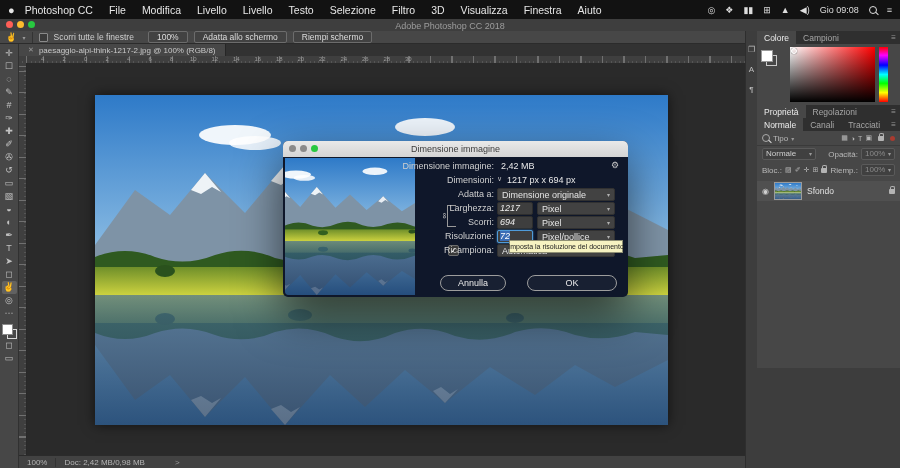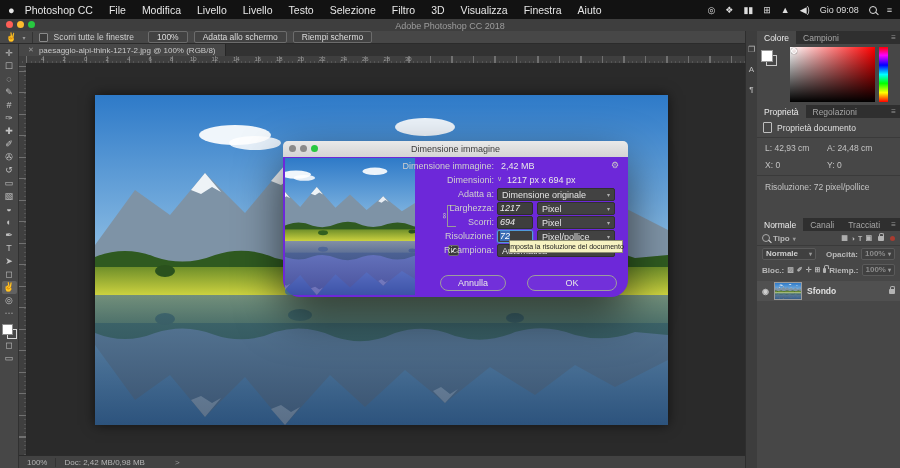--- a/index.html
+++ b/index.html
@@ -85,21 +85,21 @@
   .field{background:#404040;border:1px solid #5a5a5a;border-radius:2px;height:10px;line-height:10px;padding:0 3px;
          display:flex;align-items:center;gap:2px;color:#cfcfcf;}
   .dim{color:#8b8b8b;}
   .caret{font-size:6px;color:#9a9a9a;margin-left:auto;}
   .lock{position:relative;width:6px;height:5px;background:#b3b3b3;border-radius:1px;display:inline-block;}
   .lock::before{content:"";position:absolute;top:-3px;left:1px;width:3px;height:3px;border:1px solid #b3b3b3;border-bottom:none;border-radius:2px 2px 0 0;}
   .layer-row{margin-top:3px;height:20px;background:#505050;display:flex;align-items:center;gap:5px;padding:0 5px;font-size:8.5px;color:#e0e0e0;}
   .thumb{width:26px;height:16px;border:1px solid #9b9b9b;box-sizing:content-box;line-height:0;}
   .reddot{width:5px;height:5px;border-radius:50%;background:#a83b30;}
   
-  .dialog{position:absolute;left:283px;top:141px;width:345px;height:156px;background:#6d28d9;border-radius:17px;
+  .dialog{position:absolute;left:283px;top:141px;width:345px;height:156px;background:#0f172a;border-radius:5px;
           box-shadow:0 18px 45px rgba(0,0,0,.6);z-index:50;font-size:9px;}
   .dlg-title{height:16px;background:linear-gradient(#e9e9e9,#d4d4d4);border-radius:5px 5px 0 0;display:flex;
              align-items:center;justify-content:center;font-size:9px;color:#3c3c3c;position:relative;}
   .dlg-title .tl{top:4px;}
   .dlg-preview{position:absolute;left:2px;top:17px;width:130px;height:137px;overflow:hidden;border-radius:0 0 0 4px;line-height:0;}
   .dlg-label{position:absolute;right:134px;font-size:9px;color:#cfcfcf;white-space:nowrap;}
   .dlg-val{position:absolute;font-size:9px;color:#e8e8e8;white-space:nowrap;}
   .dlg-dd{position:absolute;height:13px;background:#424242;border:1px solid #313131;border-radius:2px;display:flex;
           align-items:center;padding:0 4px;box-sizing:border-box;color:#e4e4e4;font-size:9px;}
   .dlg-dd .caret{font-size:6px;color:#b0b0b0;}
@@ -318,43 +318,30 @@
         <div class="hue"></div>
       </div>
     </div>
 
     <div>
       <div class="panel-tabs">
         <span class="ptab active">Proprietà</span>
         <span class="ptab">Regolazioni</span>
         <span class="pmenu">≡</span>
       </div>
-      <div class="pbody" style="height:100px;">
-        <div class="prop-header">
-          <span class="page-ic"></span>
-          <span>Proprietà documento</span>
-        </div>
-        <div class="prop-grid">
-          <span>L: 42,93 cm</span>
-          <span>A: 24,48 cm</span>
-          <span>X: 0</span>
-          <span>Y: 0</span>
-        </div>
-        <div class="prop-res">Risoluzione: 72 pixel/pollice</div>
-      </div>
     </div>
 
     <div>
       <div class="panel-tabs">
         <span class="ptab active">Normale</span>
         <span class="ptab">Canali</span>
         <span class="ptab">Tracciati</span>
         <span class="pmenu">≡</span>
       </div>
-      <div class="pbody" style="height:237px;font-weight:bold;">
+      <div class="pbody" style="height:237px;">
         <div class="filter-row">
           <span class="mag" style="border-color:#aaa"></span>
           <span>Tipo</span>
           <span style="font-size:6px;color:#999">▾</span>
           <span class="f-icons">
 
           <span>▦</span>
               <span>◑</span>
               <span>T</span>
               <span>▣</span>

